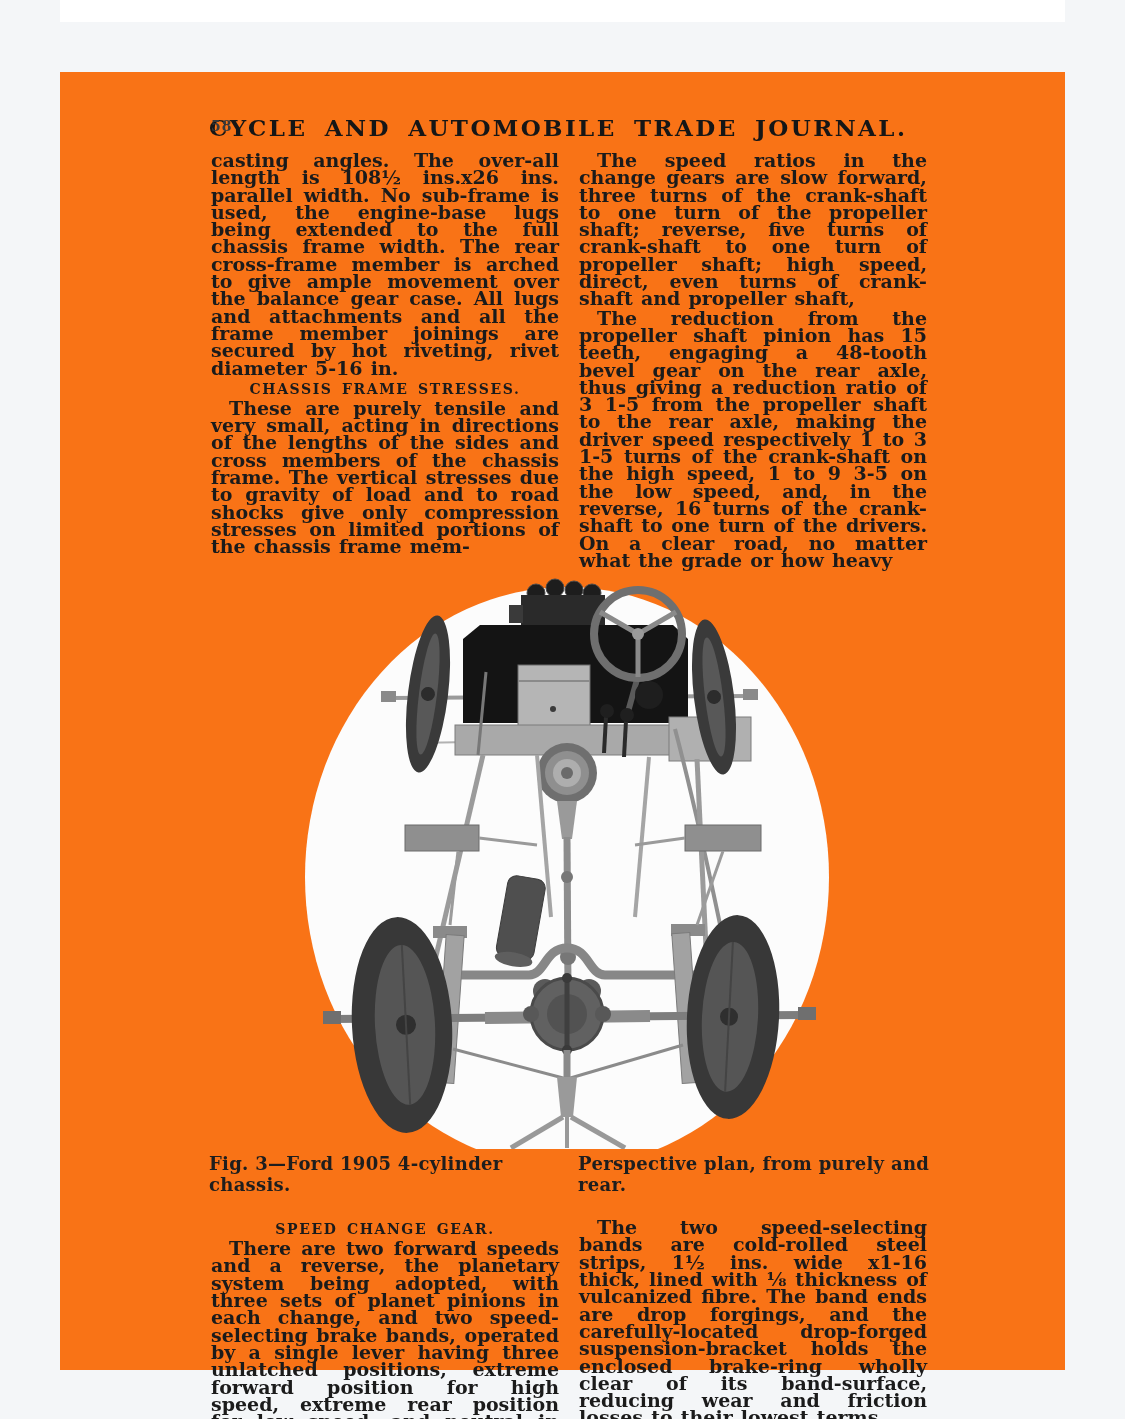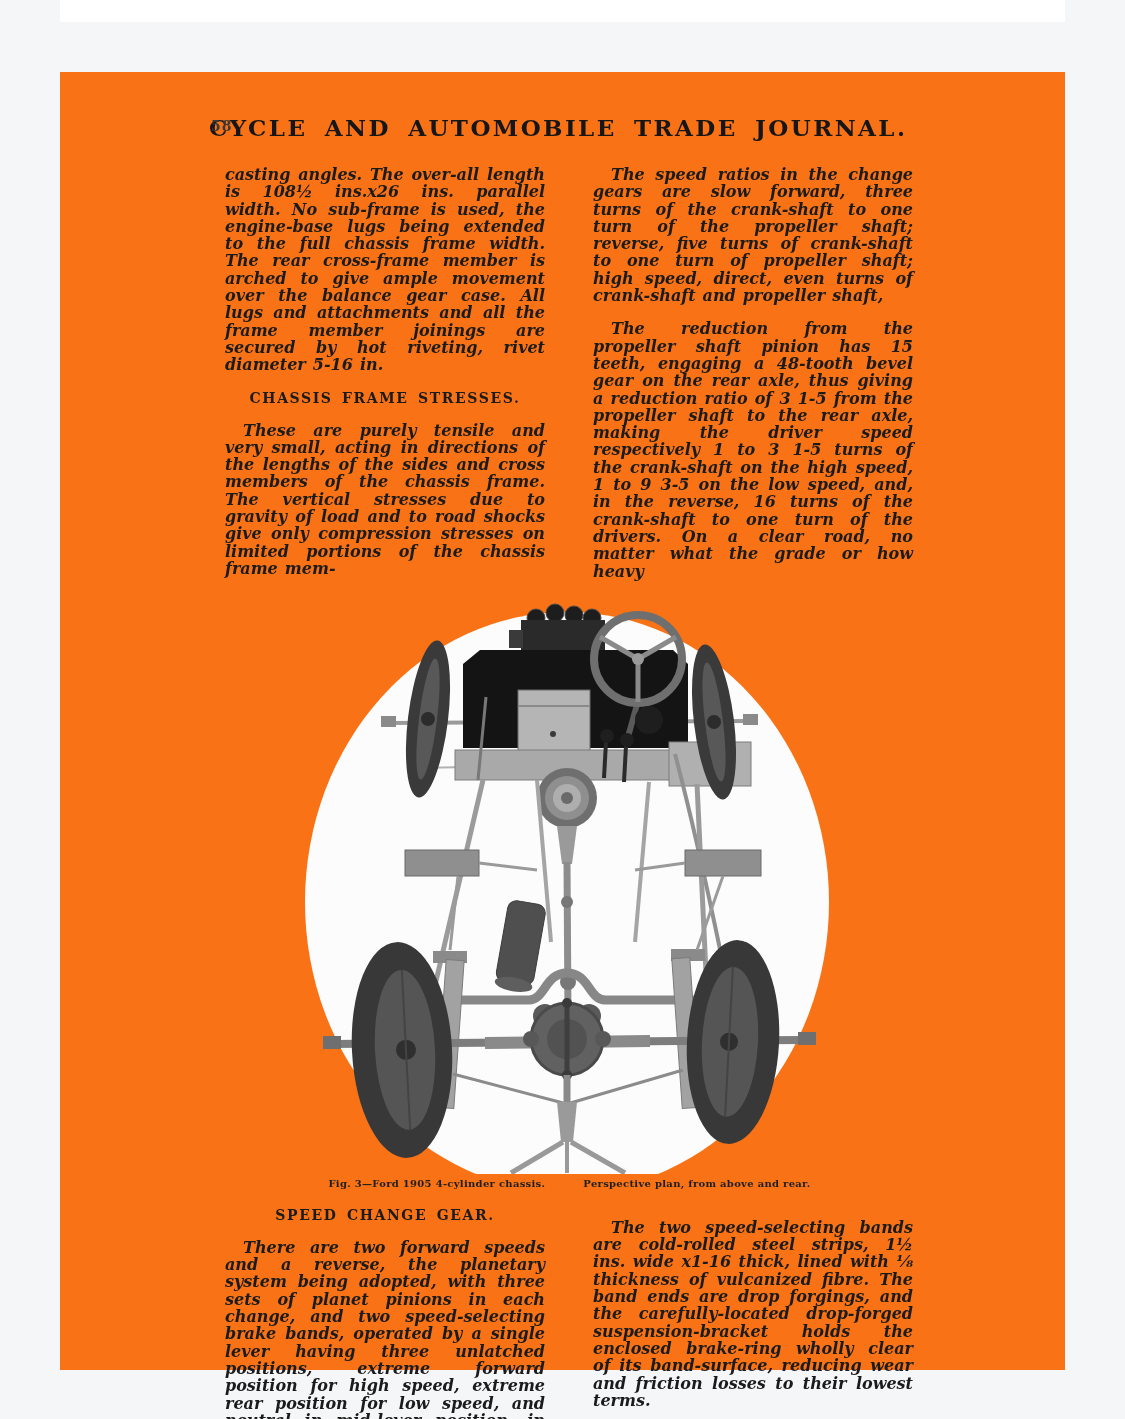--- a/index.html
+++ b/index.html
@@ -24,36 +24,36 @@
     position:absolute;left:2px;top:8px;font-size:14px;font-weight:bold;color:#3a3a3a;
     letter-spacing:1px;
   }
   .journal-title{
     text-align:left;font-size:23px;font-weight:bold;letter-spacing:2.4px;
     word-spacing:7px;padding-top:4px;color:#161616;
   }
   .cols{display:flex;gap:16px;}
   .col{width:352px;}
   .col p{
-    margin:16px;font-size:16px;line-height:17.3px;font-weight:bold;
-    text-align:justify;color:#1b1b1b;word-spacing:1.5px;font-style:italic;
+    margin:2px;font-size:19px;line-height:17.3px;font-weight:bold;
+    text-align:justify;color:#1b1b1b;word-spacing:1.5px;
   }
   .col p.indent{text-indent:18px;}
   .section-head{
     text-align:center;font-size:14px;font-weight:bold;margin:4px 0 3px 0;
     letter-spacing:1.6px;word-spacing:3px;color:#1b1b1b;
   }
   .figure-wrap{
     position:relative;height:574px;margin-top:6px;
   }
   .figure-wrap svg{display:block;margin:0 auto;}
   .caption{
     display:flex;justify-content:center;gap:38px;
-    font-size:10px;font-weight:bold;color:#1e1e1e;
-    margin:2px 0 14px 0;letter-spacing:.3px;
+    font-size:18px;font-weight:bold;color:#1e1e1e;
+    margin:2px 0 22px 0;letter-spacing:.3px;
   }
   .cols-bottom{margin-top:2px;}
 </style>
 </head>
 <body>
 
 <div class="prev-page-edge"></div>
 
 <div class="page">
   <div class="content">
@@ -221,21 +221,21 @@
           <line x1="266" y1="540" x2="320" y2="571" stroke="#999999" stroke-width="5"></line>
           <line x1="262" y1="540" x2="262" y2="571" stroke="#999999" stroke-width="4"></line>
           <line x1="153" y1="274" x2="145" y2="348" stroke="#9b9b9b" stroke-width="3"></line>
           <line x1="418" y1="274" x2="392" y2="348" stroke="#9b9b9b" stroke-width="3"></line>
         </g>
       </svg>
     </div>
 
     <div class="caption">
       <span>Fig. 3—Ford 1905 4-cylinder chassis.</span>
-      <span>Perspective plan, from above and rear.</span>
+      <span>Perspective plan, from purely and rear.</span>
     </div>
 
     <div class="cols cols-bottom">
       <div class="col">
         <div class="section-head">SPEED CHANGE GEAR.</div>
         <p class="indent">There are two forward speeds and a reverse, the planetary system being adopted, with three sets of planet pinions in each change, and two speed-selecting brake bands, operated by a single lever having three unlatched positions, extreme forward position for high speed, extreme rear position for low speed, and neutral in mid-lever position, in which position the reverse brake-band may be applied by the reversing pedal.</p>
       </div>
       <div class="col">
         <p class="indent">The two speed-selecting bands are cold-rolled steel strips, 1½ ins. wide x1-16 thick, lined with ⅛ thickness of vulcanized fibre. The band ends are drop forgings, and the carefully-located drop-forged suspension-bracket holds the enclosed brake-ring wholly clear of its band-surface, reducing wear and friction losses to their lowest terms.</p>
         <p class="indent">Without question, also, where a motor is</p>

